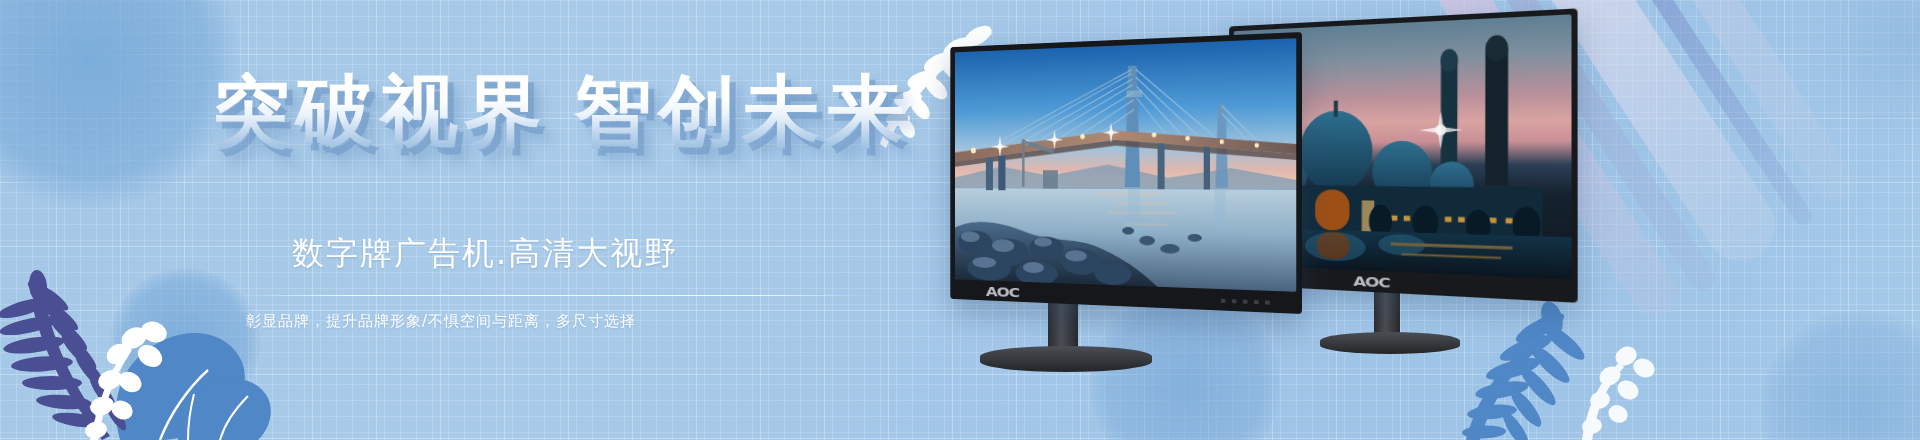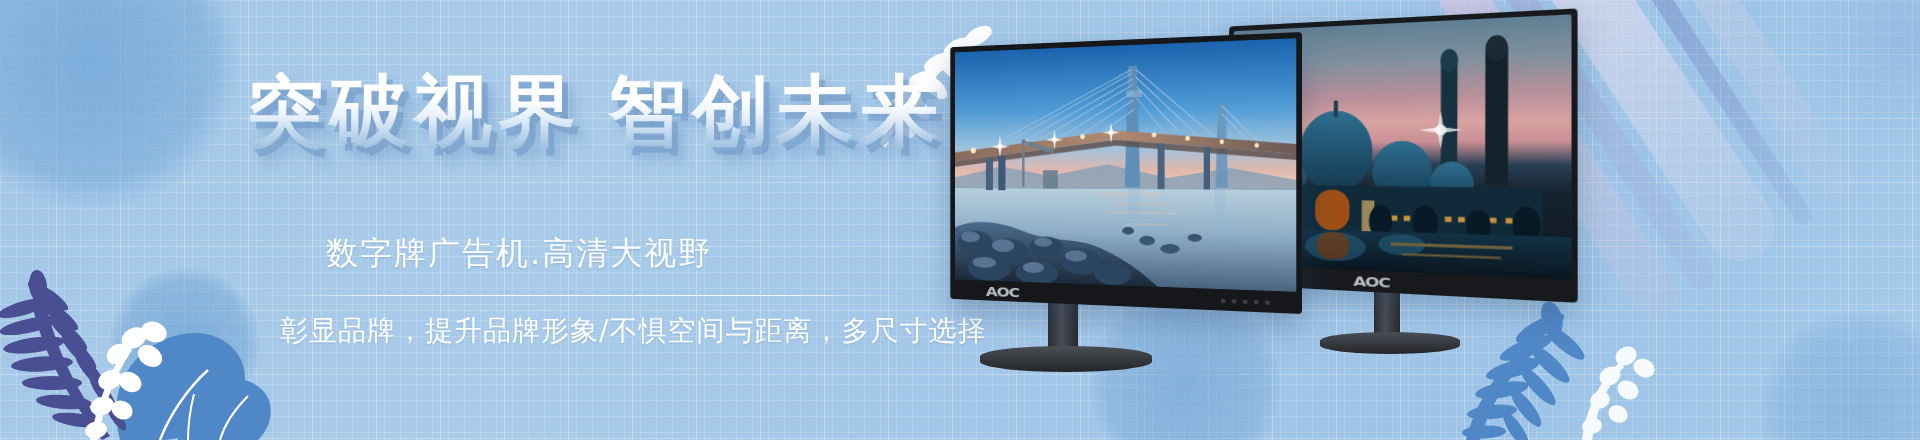--- a/index.html
+++ b/index.html
@@ -47,21 +47,21 @@
   .ribbons { position:absolute; right:-40px; top:-130px; width:560px; height:420px;
              transform:rotate(-33deg); pointer-events:none; opacity:.85; }
   .ribbon { position:absolute; border-radius:40px; }
   .r1 { left:120px; top:0;   width:46px;  height:400px; background:linear-gradient(180deg,rgba(210,198,226,.95),rgba(182,196,228,.35)); }
   .r2 { left:178px; top:0;   width:26px;  height:400px; background:linear-gradient(180deg,rgba(160,176,216,.95),rgba(160,176,216,.25)); }
   .r3 { left:216px; top:0;   width:70px;  height:400px; background:linear-gradient(180deg,rgba(228,222,238,.90),rgba(205,214,236,.25)); }
   .r4 { left:300px; top:0;   width:18px;  height:400px; background:linear-gradient(180deg,rgba(120,140,200,.80),rgba(120,140,200,.15)); }
   .r5 { left:334px; top:0;   width:40px;  height:400px; background:linear-gradient(180deg,rgba(198,206,232,.80),rgba(198,206,232,.15)); }
 
   
-  .copy { position:absolute; left:0; top:0; width:900px; height:440px;margin-left:34px; }
+  .copy { position:absolute; left:0; top:0; width:900px; height:440px; }
 
   .headline {
     position:absolute; left:212px; top:72px;
     font-family:"DejaVu Sans", sans-serif;
     font-size:78px; font-weight:bold; letter-spacing:6px;
     line-height:1;
     background:linear-gradient(180deg,#ffffff 0%,#ffffff 34%,#eaf2fb 56%,#b9d2ea 82%,#9cbfe0 100%);
     -webkit-background-clip:text; background-clip:text;
     color:transparent; -webkit-text-fill-color:transparent;
     filter:drop-shadow(6px 7px 0 rgba(108,150,196,.55)) drop-shadow(9px 10px 6px rgba(92,134,182,.35));
@@ -79,21 +79,21 @@
 
   .rule {
     position:absolute; top:295px; height:1px;
     background:linear-gradient(90deg, rgba(255,255,255,0) 0%, rgba(255,255,255,.85) 18%, rgba(255,255,255,.85) 82%, rgba(255,255,255,0) 100%);
   }
   .rule-a { left:232px; width:640px; }
 
   .tagline {
     position:absolute; left:246px; top:312px;
     font-family:"DejaVu Sans", sans-serif;
-    font-size:28px; color:#ffffff; letter-spacing:1px;
+    font-size:15px; color:#ffffff; letter-spacing:1px;
     text-shadow:0 1px 2px rgba(90,130,178,.30);
     white-space:nowrap;
     text-align:center;
   }
 
   
   .foliage { position:absolute; pointer-events:none; }
   .fol-left { left:-18px; top:182px; width:290px; height:258px; }
   .fol-right{ left:1414px; top:224px; width:250px; height:216px; }
   .fol-wheat{ left:838px; top:22px; width:160px; height:140px; }

